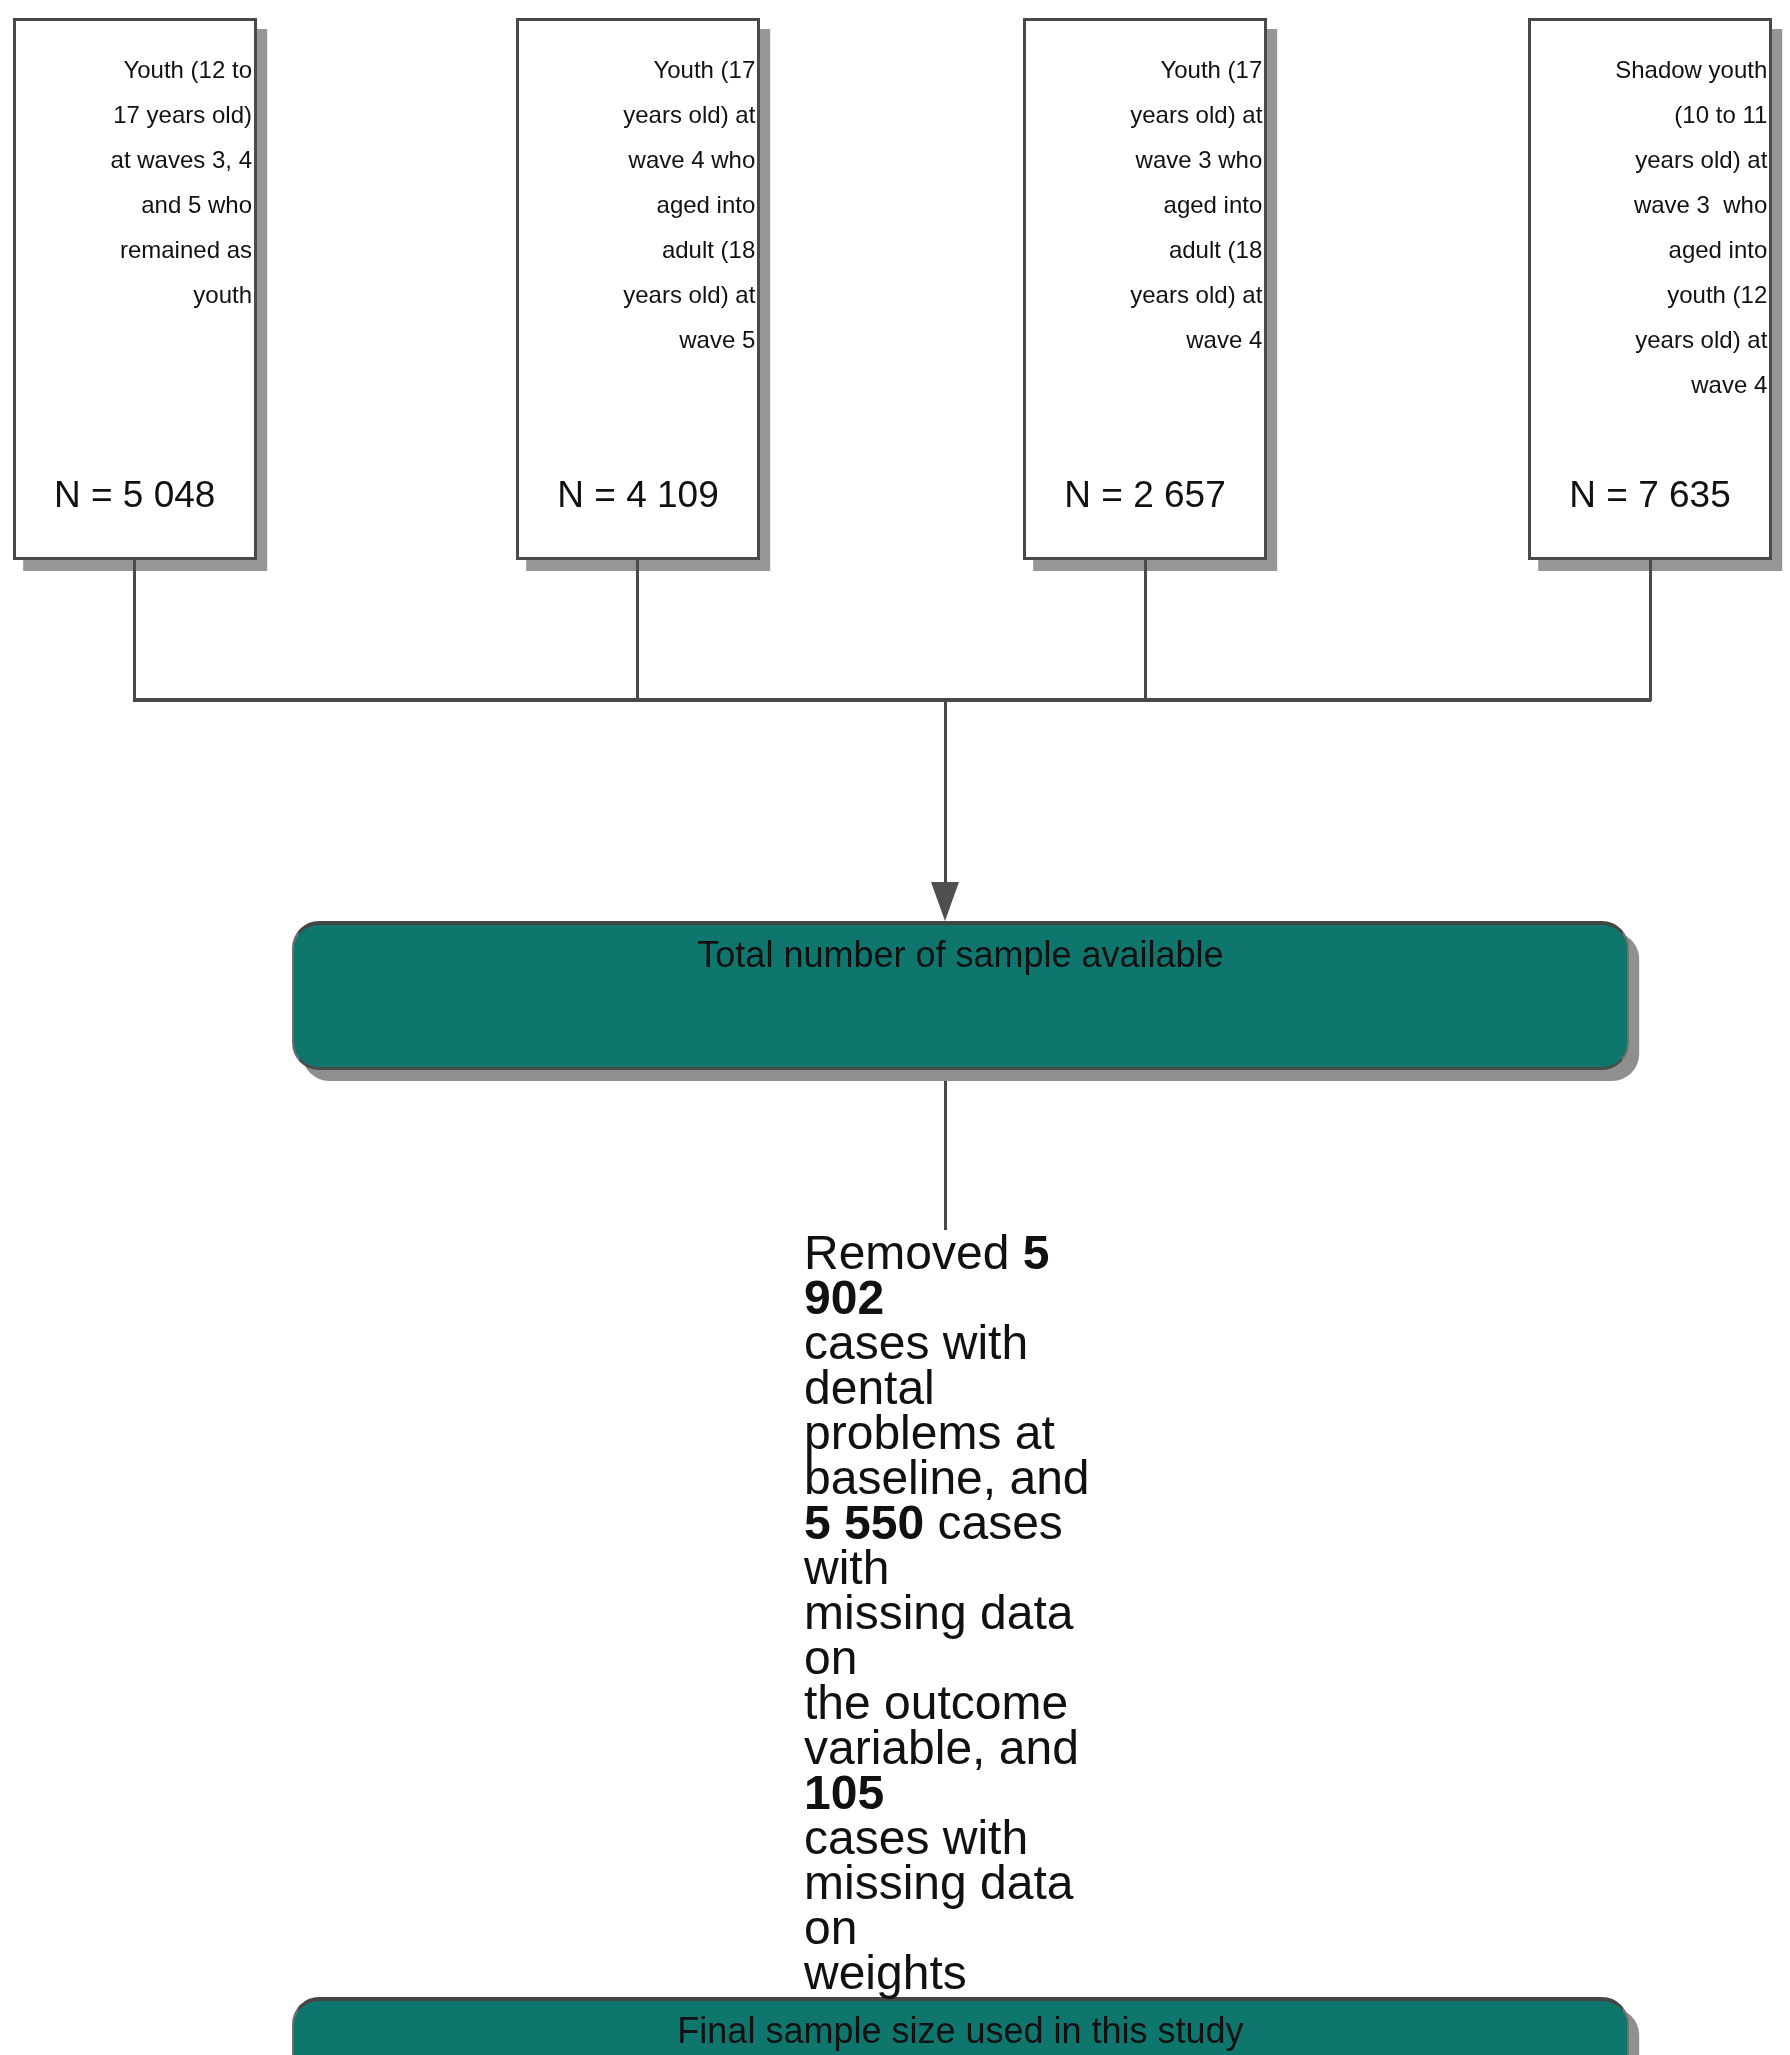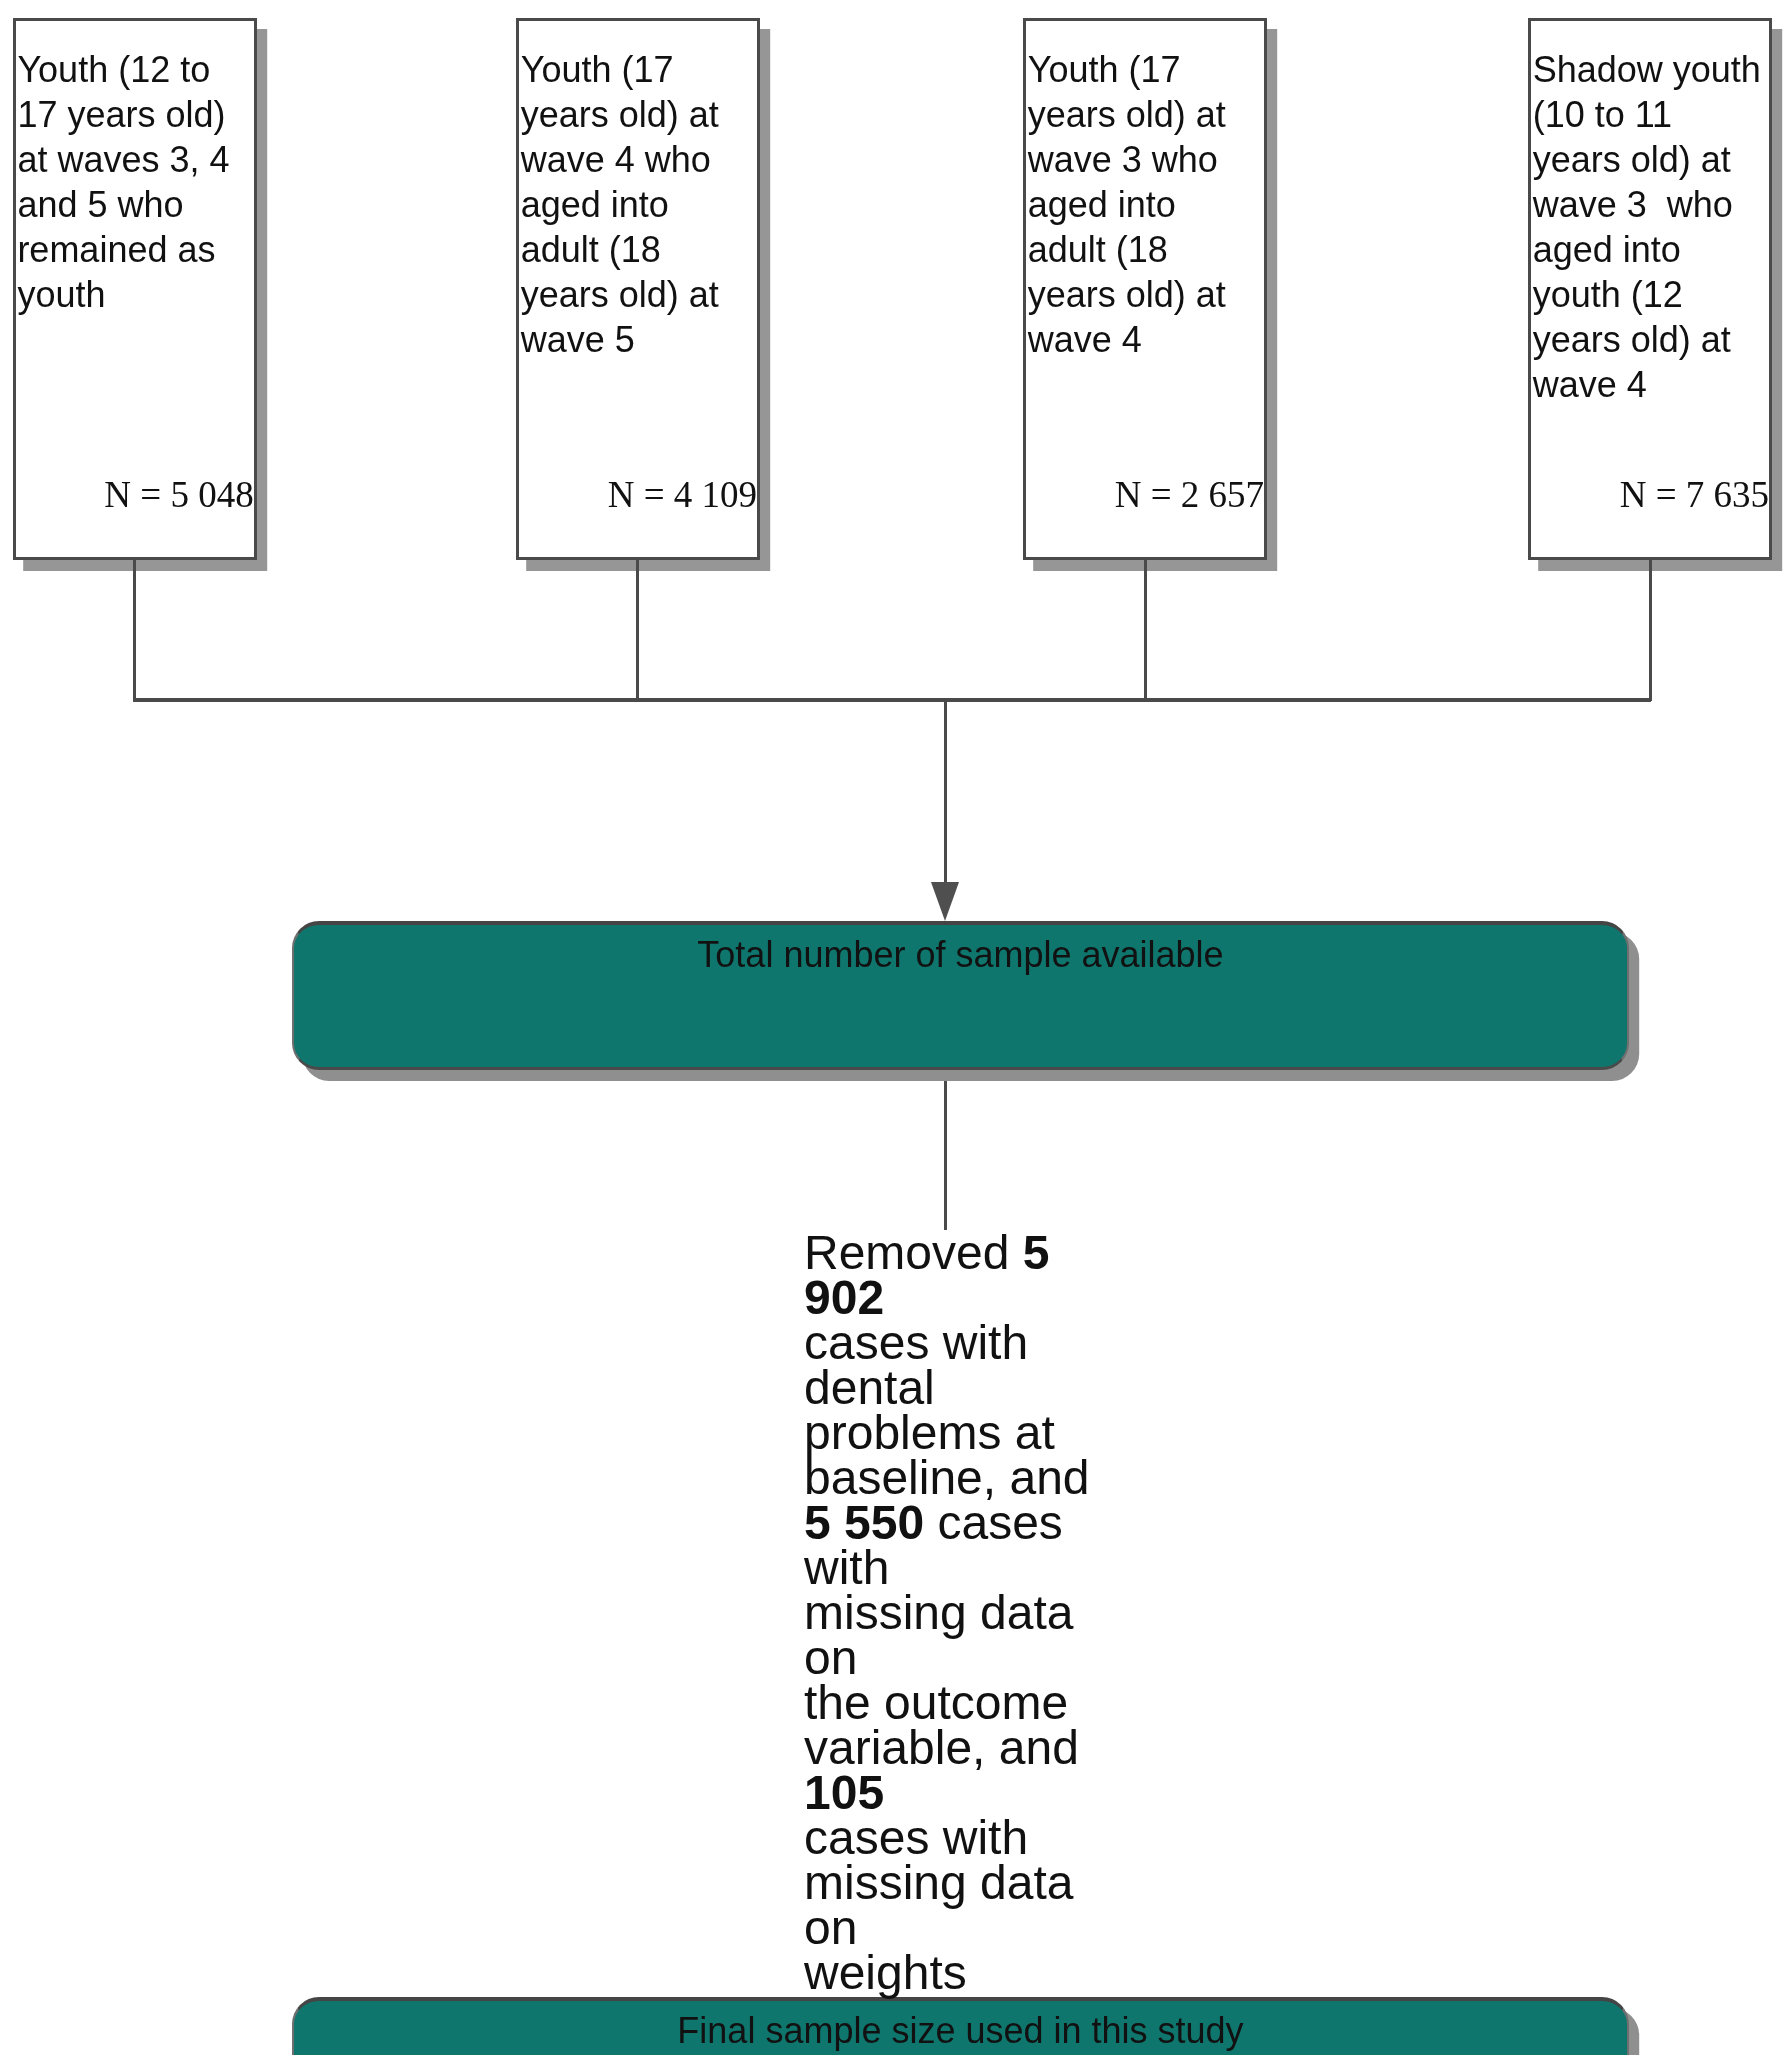--- a/index.html
+++ b/index.html
@@ -23,34 +23,33 @@
     width: 244px;
     height: 542px;
     box-sizing: border-box;
     background: #ffffff;
     border: 3.4px solid #4a4a4a;
     box-shadow: 10.2px 11px 0 #969696;
   }
   .topbox-label {
     margin-top: 26px;
     padding: 0 1.7px;
-    font-size: 36px;
+    font-size: 24px;
     line-height: 45px;
-    text-align: left;
+    text-align: right;
     white-space: pre-wrap;
   }
   .topbox-n {
     position: absolute;
     left: 0;
     right: 0;
     bottom: 41px;
-    text-align: right;
+    text-align: center;
     font-size: 37px;
     line-height: 42px;
-    font-family: Liberation Serif, serif;
   }
   
   .vline {
     position: absolute;
     width: 2.5px;
     background: #4a4a4a;
   }
   .hline {
     position: absolute;
     left: 133px;

